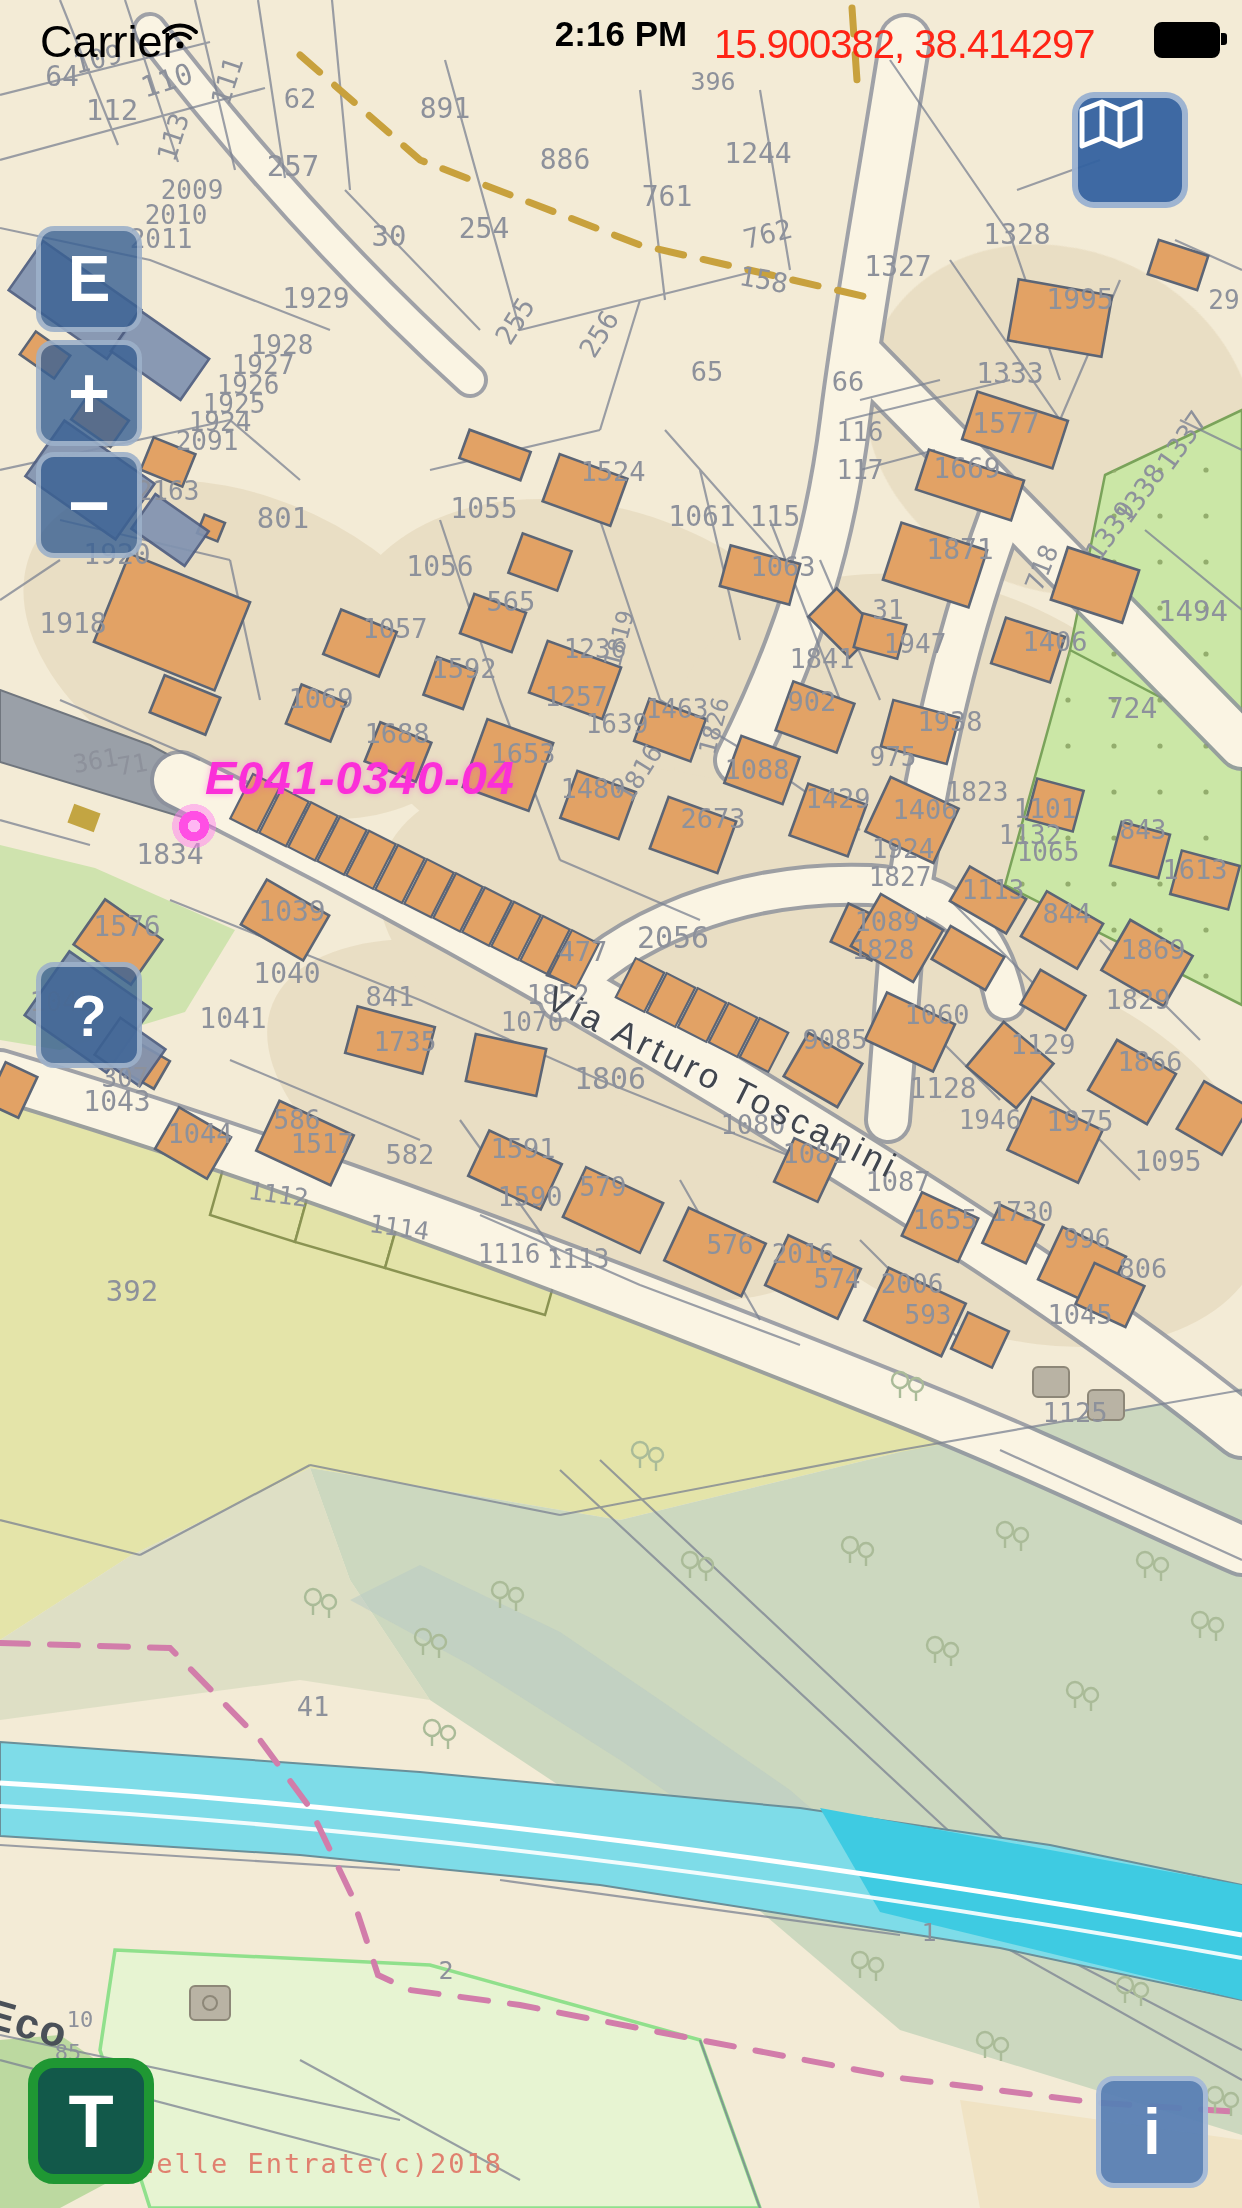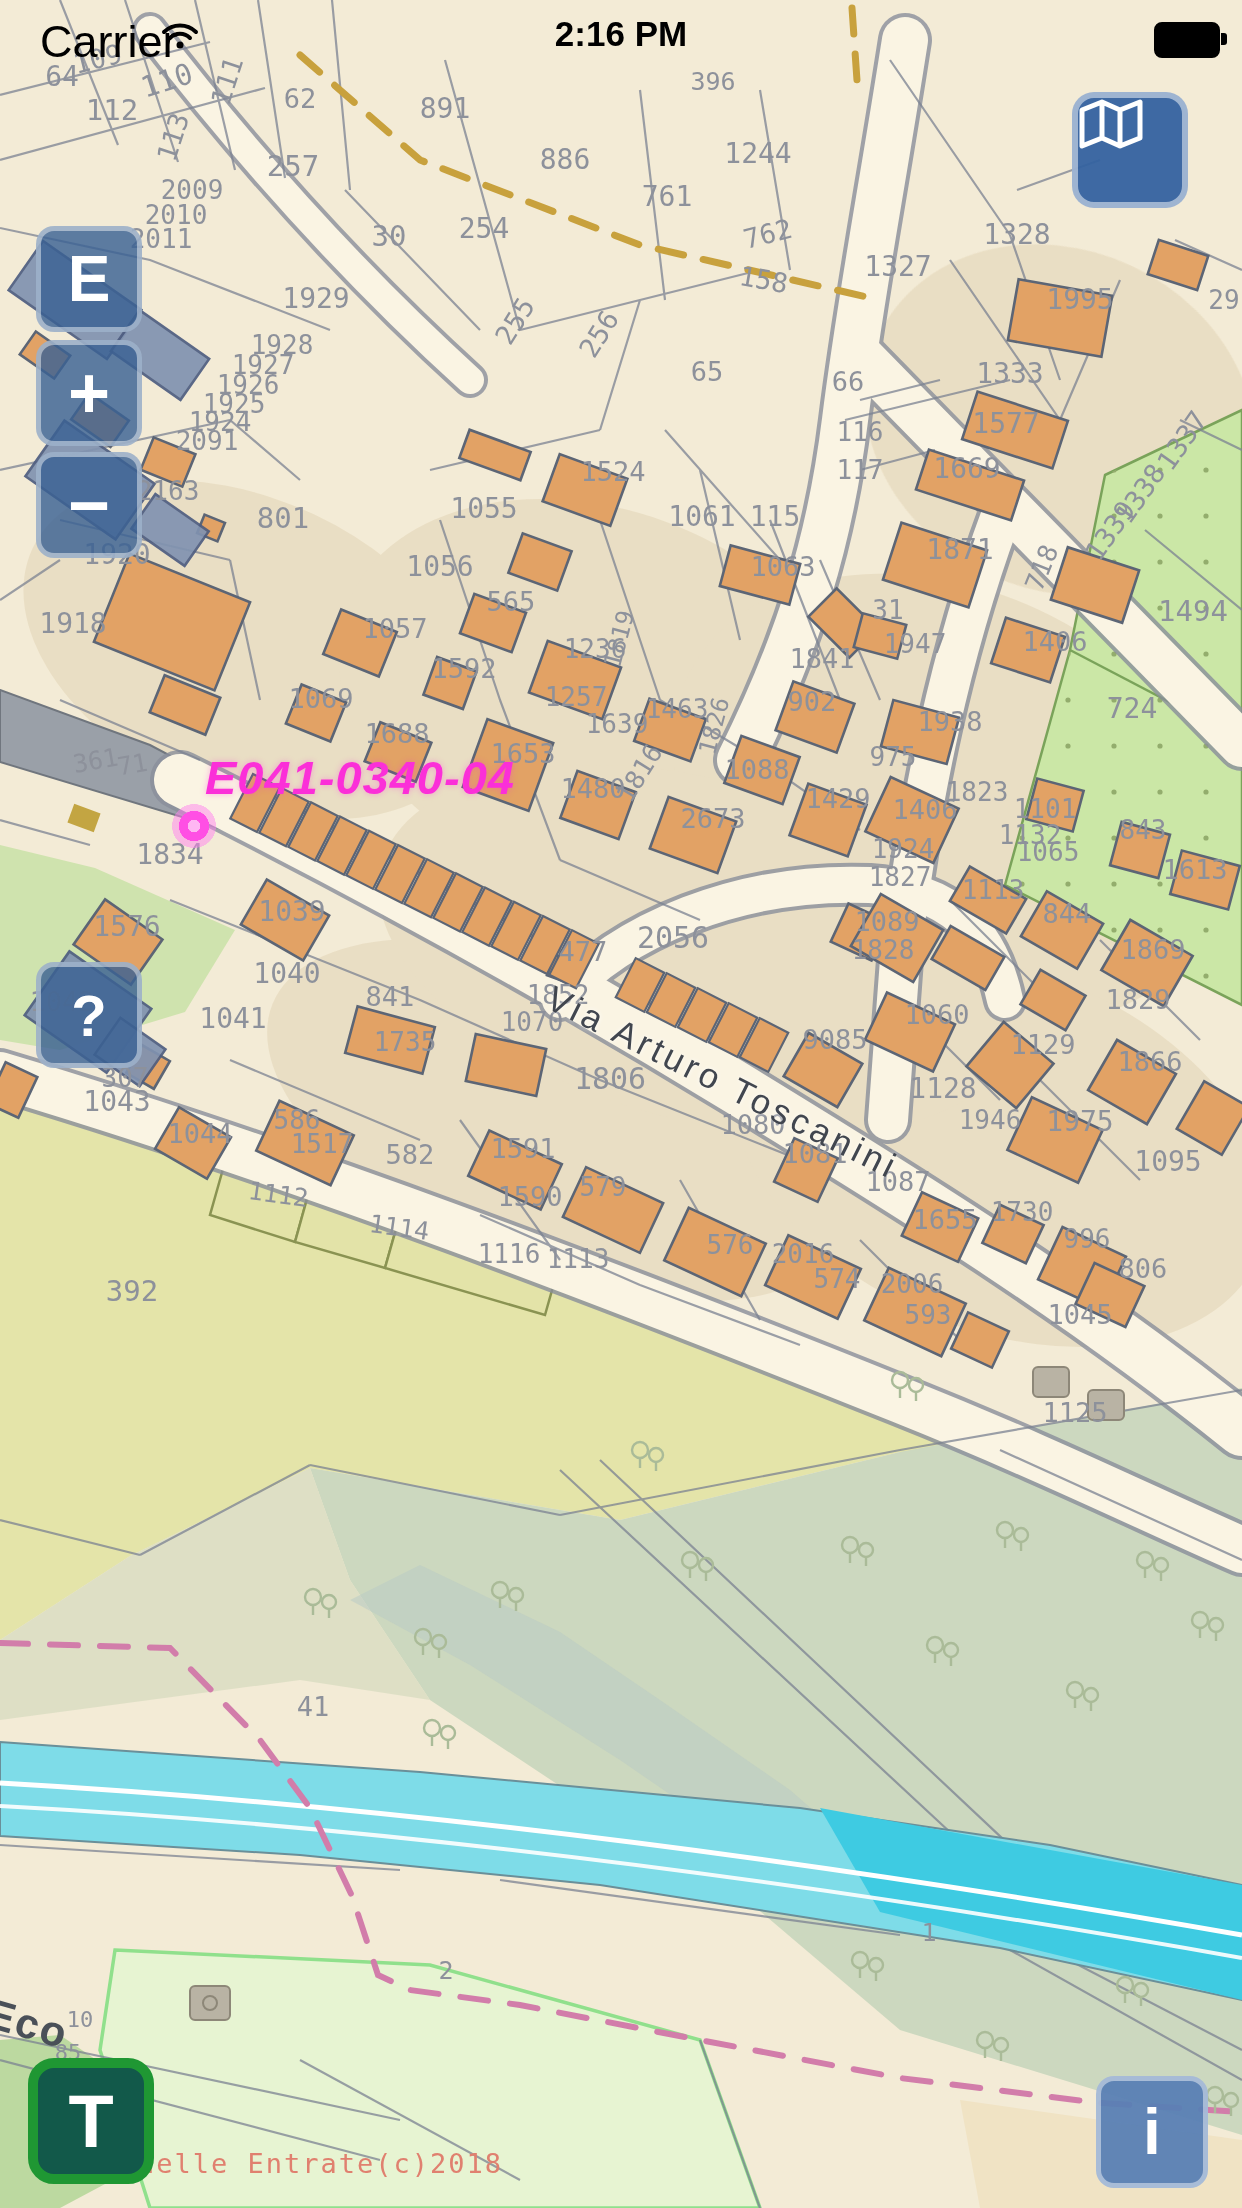--- a/index.html
+++ b/index.html
@@ -426,20 +426,21 @@
 
   <div class="sb-carrier">Carrier</div>
   <div class="sb-wifi">
     <svg width="40" height="30" viewBox="0 0 40 30">
       <path d="M4,12 a23,23 0 0 1 32,0" stroke="#000" stroke-width="4" fill="none" stroke-linecap="round"></path>
       <path d="M10,18 a14,14 0 0 1 20,0" stroke="#000" stroke-width="4" fill="none" stroke-linecap="round"></path>
       <circle cx="20" cy="25" r="3.5" fill="#000"></circle>
     </svg>
   </div>
   <div class="sb-time">2:16 PM</div>
+  <div class="coords">15.900382, 38.414297</div>
   <div class="sb-batt"></div>
 
   <div class="btn" id="btn-layers">
     <span>
       <svg width="66" height="52" viewBox="0 0 66 52">
         <path d="M4,12 L24,4 L42,12 L62,4 L62,40 L42,48 L24,40 L4,48 Z M24,4 L24,40 M42,12 L42,48" fill="none" stroke="#fff" stroke-width="5" stroke-linejoin="round" stroke-linecap="round"></path>
       </svg>
     </span>
   </div>
   <div class="btn btn-blue" id="btn-edit">E</div>

